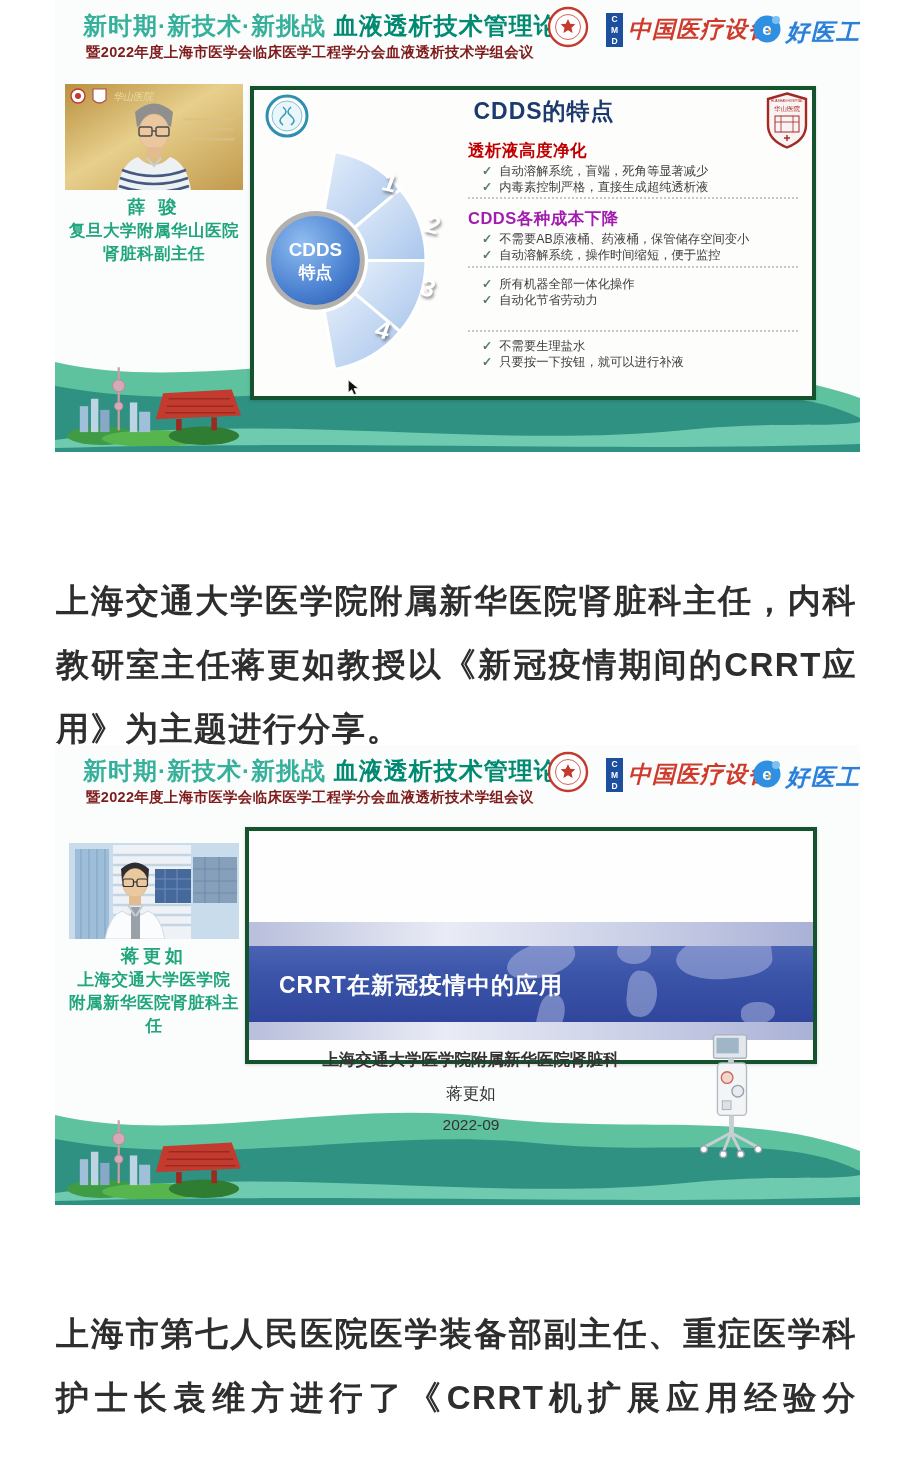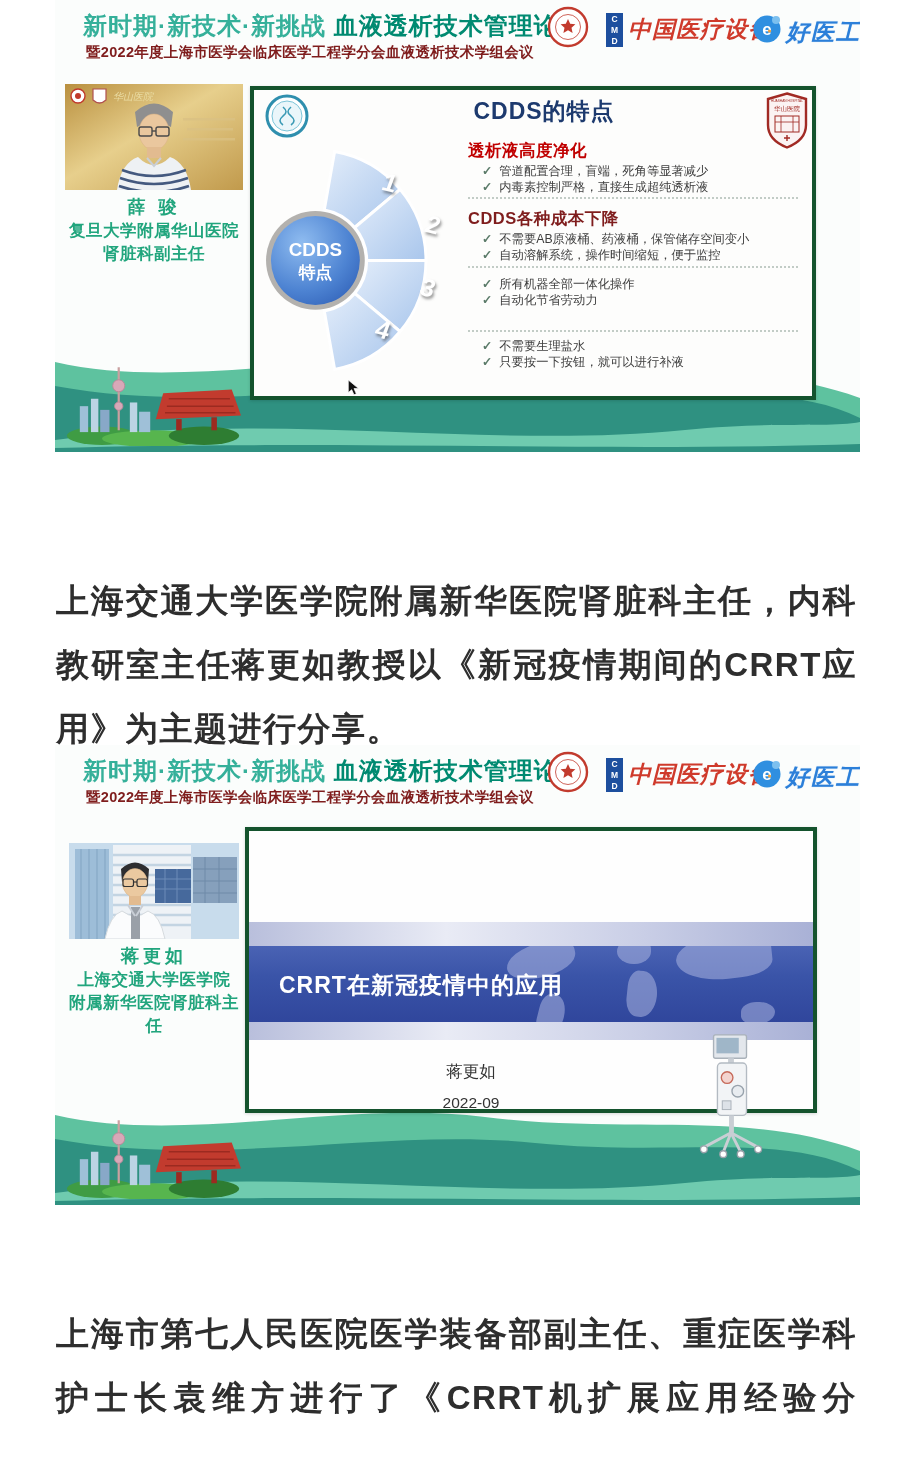--- a/index.html
+++ b/index.html
@@ -37,28 +37,28 @@
          box-shadow:0 1px 3px rgba(0,0,0,.15);}
   #slide1{left:195px;top:86px;width:566px;height:314px;}
   .s1-logo{position:absolute;left:11px;top:4px;}
   .s1-title{position:absolute;left:190px;top:6px;width:200px;text-align:center;
             font-size:23px;font-weight:800;color:#1d3a6e;letter-spacing:1px;}
   .shield{position:absolute;right:4px;top:2px;}
   .fan{position:absolute;left:6px;top:52px;}
   .fan-num{position:absolute;transform:translate(-50%,-50%) rotate(14deg) skewX(-6deg);
            font-size:25px;font-weight:800;color:#ffffff;text-shadow:2px 2px 3px rgba(60,60,60,.55);}
   .sec{position:absolute;left:214px;width:336px;}
-  .sec-h{font-size:16.5px;font-weight:800;color:#7f1d1d;margin-bottom:2px;letter-spacing:.5px;}
+  .sec-h{font-size:16.5px;font-weight:800;color:#a21caf;margin-bottom:2px;letter-spacing:.5px;}
   .sec.red .sec-h{color:#c00000;}
   .item{font-size:12.3px;color:#3d3d3d;line-height:15.5px;padding-left:14px;}
   .chk{color:#5a7a68;margin-right:7px;font-weight:700;}
   .sep{position:absolute;left:214px;width:330px;border-top:2px dotted #c2ccc6;}
 
   
-  #slide2{left:190px;top:82px;width:572px;height:286px;background:#fefefe;padding-left:32px;}
+  #slide2{left:190px;top:82px;width:572px;height:237px;background:#fefefe;padding-left:32px;}
   .strip{position:absolute;left:0;width:100%;height:24px;
          background:linear-gradient(90deg,#b9bfdc 0%,#e9ebf5 35%,#c9cee6 70%,#a9b1d6 100%);}
   .strip.s-top{top:91px;}
   .strip.s-bot{top:191px;height:18px;}
   .banner{position:absolute;left:0;top:115px;width:100%;height:76px;
           background:linear-gradient(180deg,#4a63b4 0%,#3a54a8 40%,#30469c 100%);overflow:hidden;}
   .map{position:absolute;left:42%;right:0;top:-26px;height:128px;opacity:.55;}
   .map i{position:absolute;background:#aab4e0;display:block;}
   .banner-title{position:absolute;left:30px;top:24px;font-size:23px;font-weight:800;color:#ffffff;letter-spacing:1px;z-index:2;}
   .s2-lines{position:absolute;left:0;top:218px;width:100%;padding-right:120px;box-sizing:border-box;text-align:center;}
@@ -201,21 +201,21 @@
         <text x="55" y="115" text-anchor="middle" font-size="19" font-weight="bold" fill="#ffffff">CDDS</text>
         <text x="55" y="138" text-anchor="middle" font-size="17" font-weight="bold" fill="#ffffff">特点</text>
       </svg>
       <div class="fan-num" style="left:136px;top:93px;">1</div>
       <div class="fan-num" style="left:179px;top:135px;">2</div>
       <div class="fan-num" style="left:174px;top:198px;">3</div>
       <div class="fan-num" style="left:129px;top:240px;">4</div>
 
       <div class="sec red" style="top:50px;">
         <div class="sec-h">透析液高度净化</div>
-        <div class="item"><span class="chk">✓</span><span>管道配置合理，盲端，死角等显著减少</span></div>
+        <div class="item"><span class="chk">✓</span><span>自动溶解系统，盲端，死角等显著减少</span></div>
         <div class="item"><span class="chk">✓</span><span>内毒素控制严格，直接生成超纯透析液</span></div>
       </div>
       <div class="sep" style="top:107px;"></div>
 
       <div class="sec" style="top:118px;">
         <div class="sec-h">CDDS各种成本下降</div>
         <div class="item"><span class="chk">✓</span><span>不需要AB原液桶、药液桶，保管储存空间变小</span></div>
         <div class="item"><span class="chk">✓</span><span>自动溶解系统，操作时间缩短，便于监控</span></div>
       </div>
       <div class="sep" style="top:176px;"></div>
@@ -321,20 +321,21 @@
           <i style="left:40%;top:14%;width:34px;height:26px;border-radius:55% 45% 50% 50%;"></i>
           <i style="left:43%;top:40%;width:30px;height:46px;border-radius:40% 60% 55% 45%;transform:rotate(6deg);"></i>
           <i style="left:58%;top:12%;width:96px;height:44px;border-radius:55% 45% 40% 60%;transform:rotate(-6deg);"></i>
           <i style="left:78%;top:64%;width:34px;height:22px;border-radius:50% 50% 60% 40%;"></i>
         </div>
         <div class="banner-title">CRRT在新冠疫情中的应用</div>
       </div>
       <div class="strip s-bot"></div>
 
       <div class="s2-lines">
+        <div class="s2-aff">上海交通大学医学院附属新华医院肾脏科</div>
         <div class="s2-pres">蒋更如</div>
         <div class="s2-date">2022-09</div>
       </div>
 
       <svg class="device" width="72" height="126" viewBox="0 0 72 130">
         <rect x="18" y="2" width="34" height="24" rx="2" fill="#e3e7ec" stroke="#aab2ba" stroke-width="1.4"></rect>
         <rect x="21" y="5" width="23" height="16" fill="#9fb6c8"></rect>
         <rect x="33" y="26" width="6" height="5" fill="#c9ced4"></rect>
         <rect x="22" y="31" width="30" height="54" rx="4" fill="#f2f4f6" stroke="#b3bac2" stroke-width="1.4"></rect>
         <circle cx="32" cy="46" r="6" fill="#f3d4cf" stroke="#c66a5a" stroke-width="1.4"></circle>

